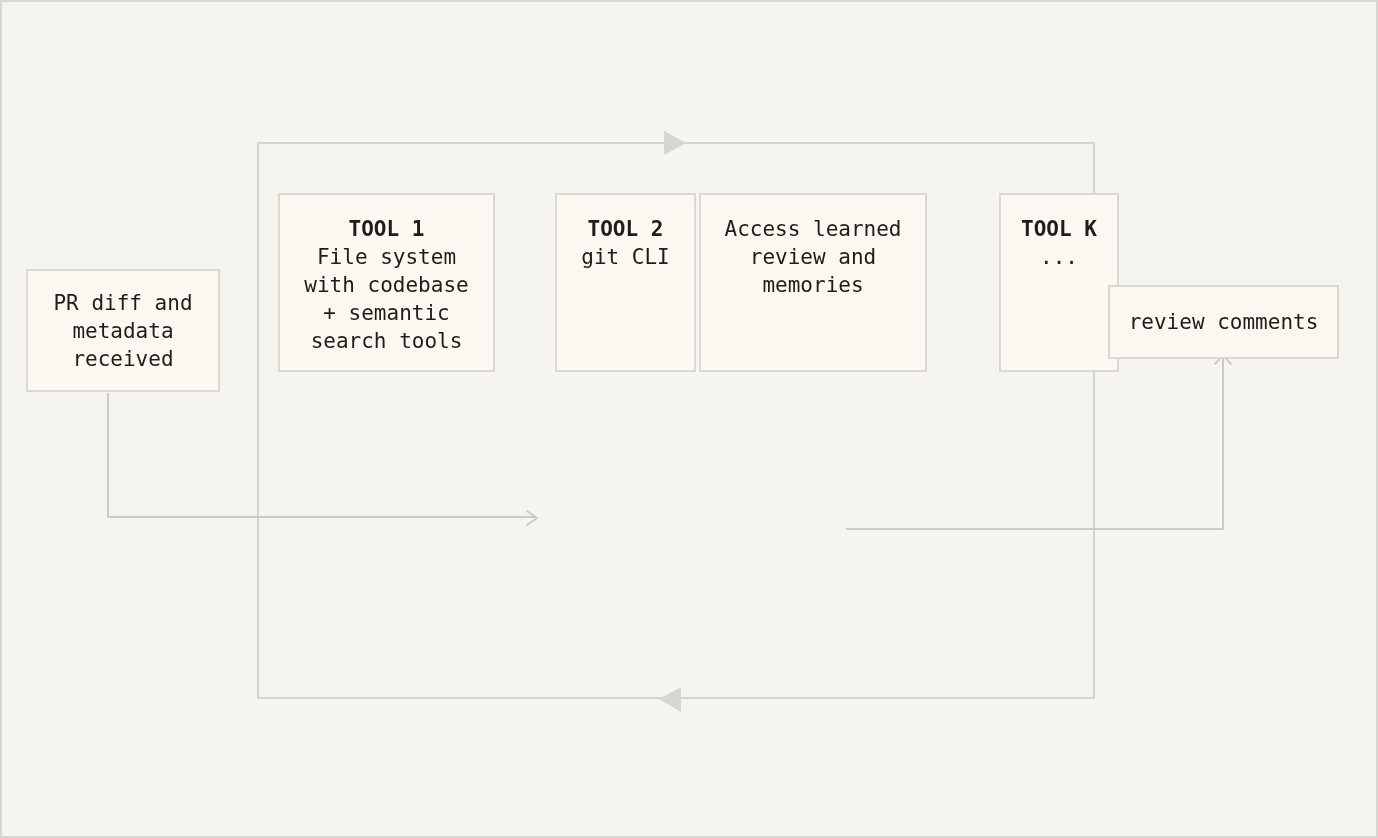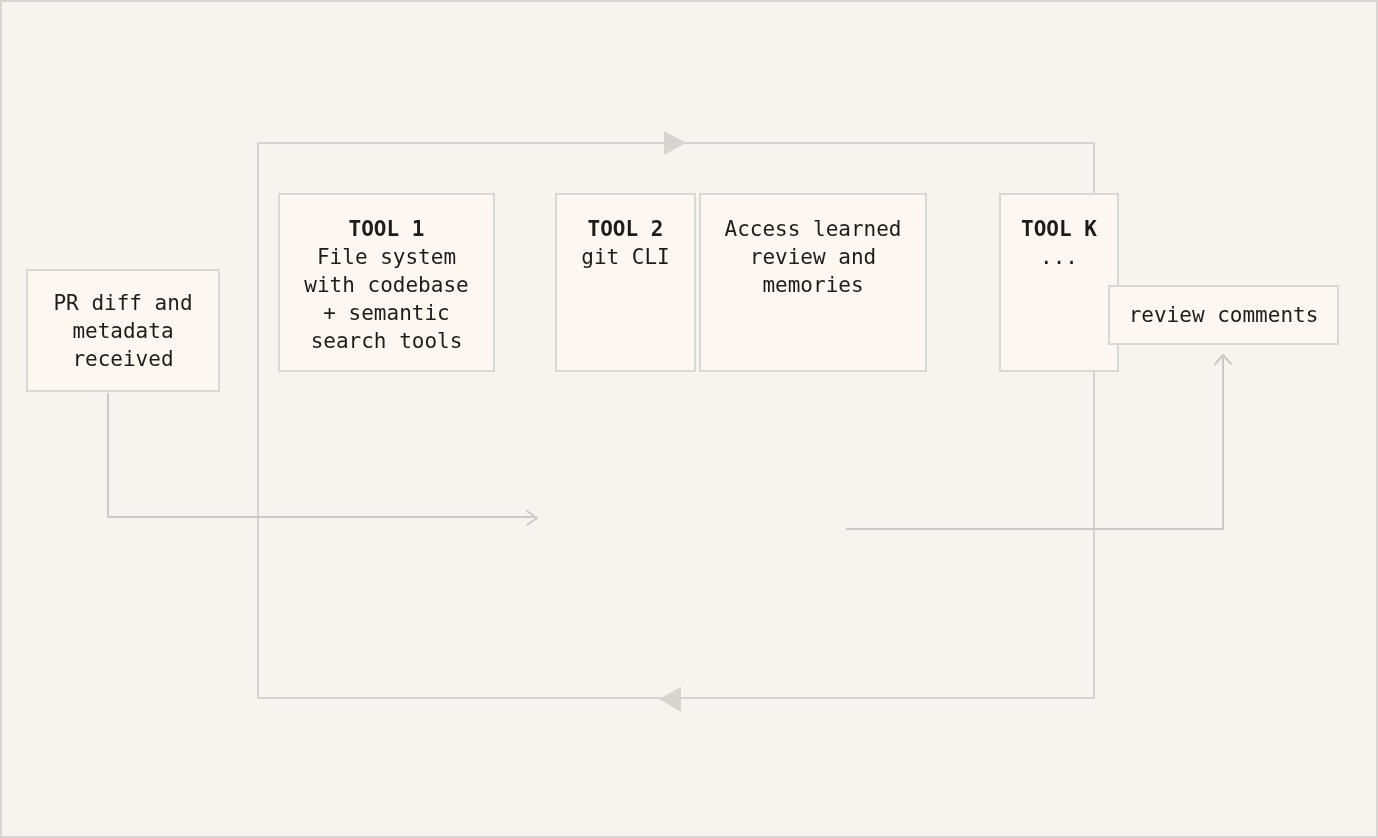--- a/index.html
+++ b/index.html
@@ -56,21 +56,21 @@
   }
   .top-aligned { padding-top: 20px; }
 
   
   .pr-box       { left: 24px;   top: 267px; width: 194px; height: 123px; }
   .tool-1       { left: 276px;  top: 191px; width: 217px; height: 179px; }
   .tool-2       { left: 533px;  top: 191px; width: 141px; height: 179px; margin-left: 20px; }
   .tool-3       { left: 697px;  top: 191px; width: 228px; height: 179px; }
   .tool-k       { left: 954px;  top: 191px; width: 120px; height: 179px; margin-left: 43px; }
   .identify-box { left: 536px;  top: 445px; width: 308px; height: 123px; }
-  .review-box   { left: 1106px; top: 283px; width: 231px; height: 60px;  }
+  .review-box   { left: 1106px; top: 283px; width: 231px; height: 74px;  }
 </style>
 </head>
 <body>
 
 <div class="canvas">
 
   <div class="loop-rect"></div>
 
   <svg class="connectors" viewBox="0 0 1378 838" xmlns="http://www.w3.org/2000/svg">
 

